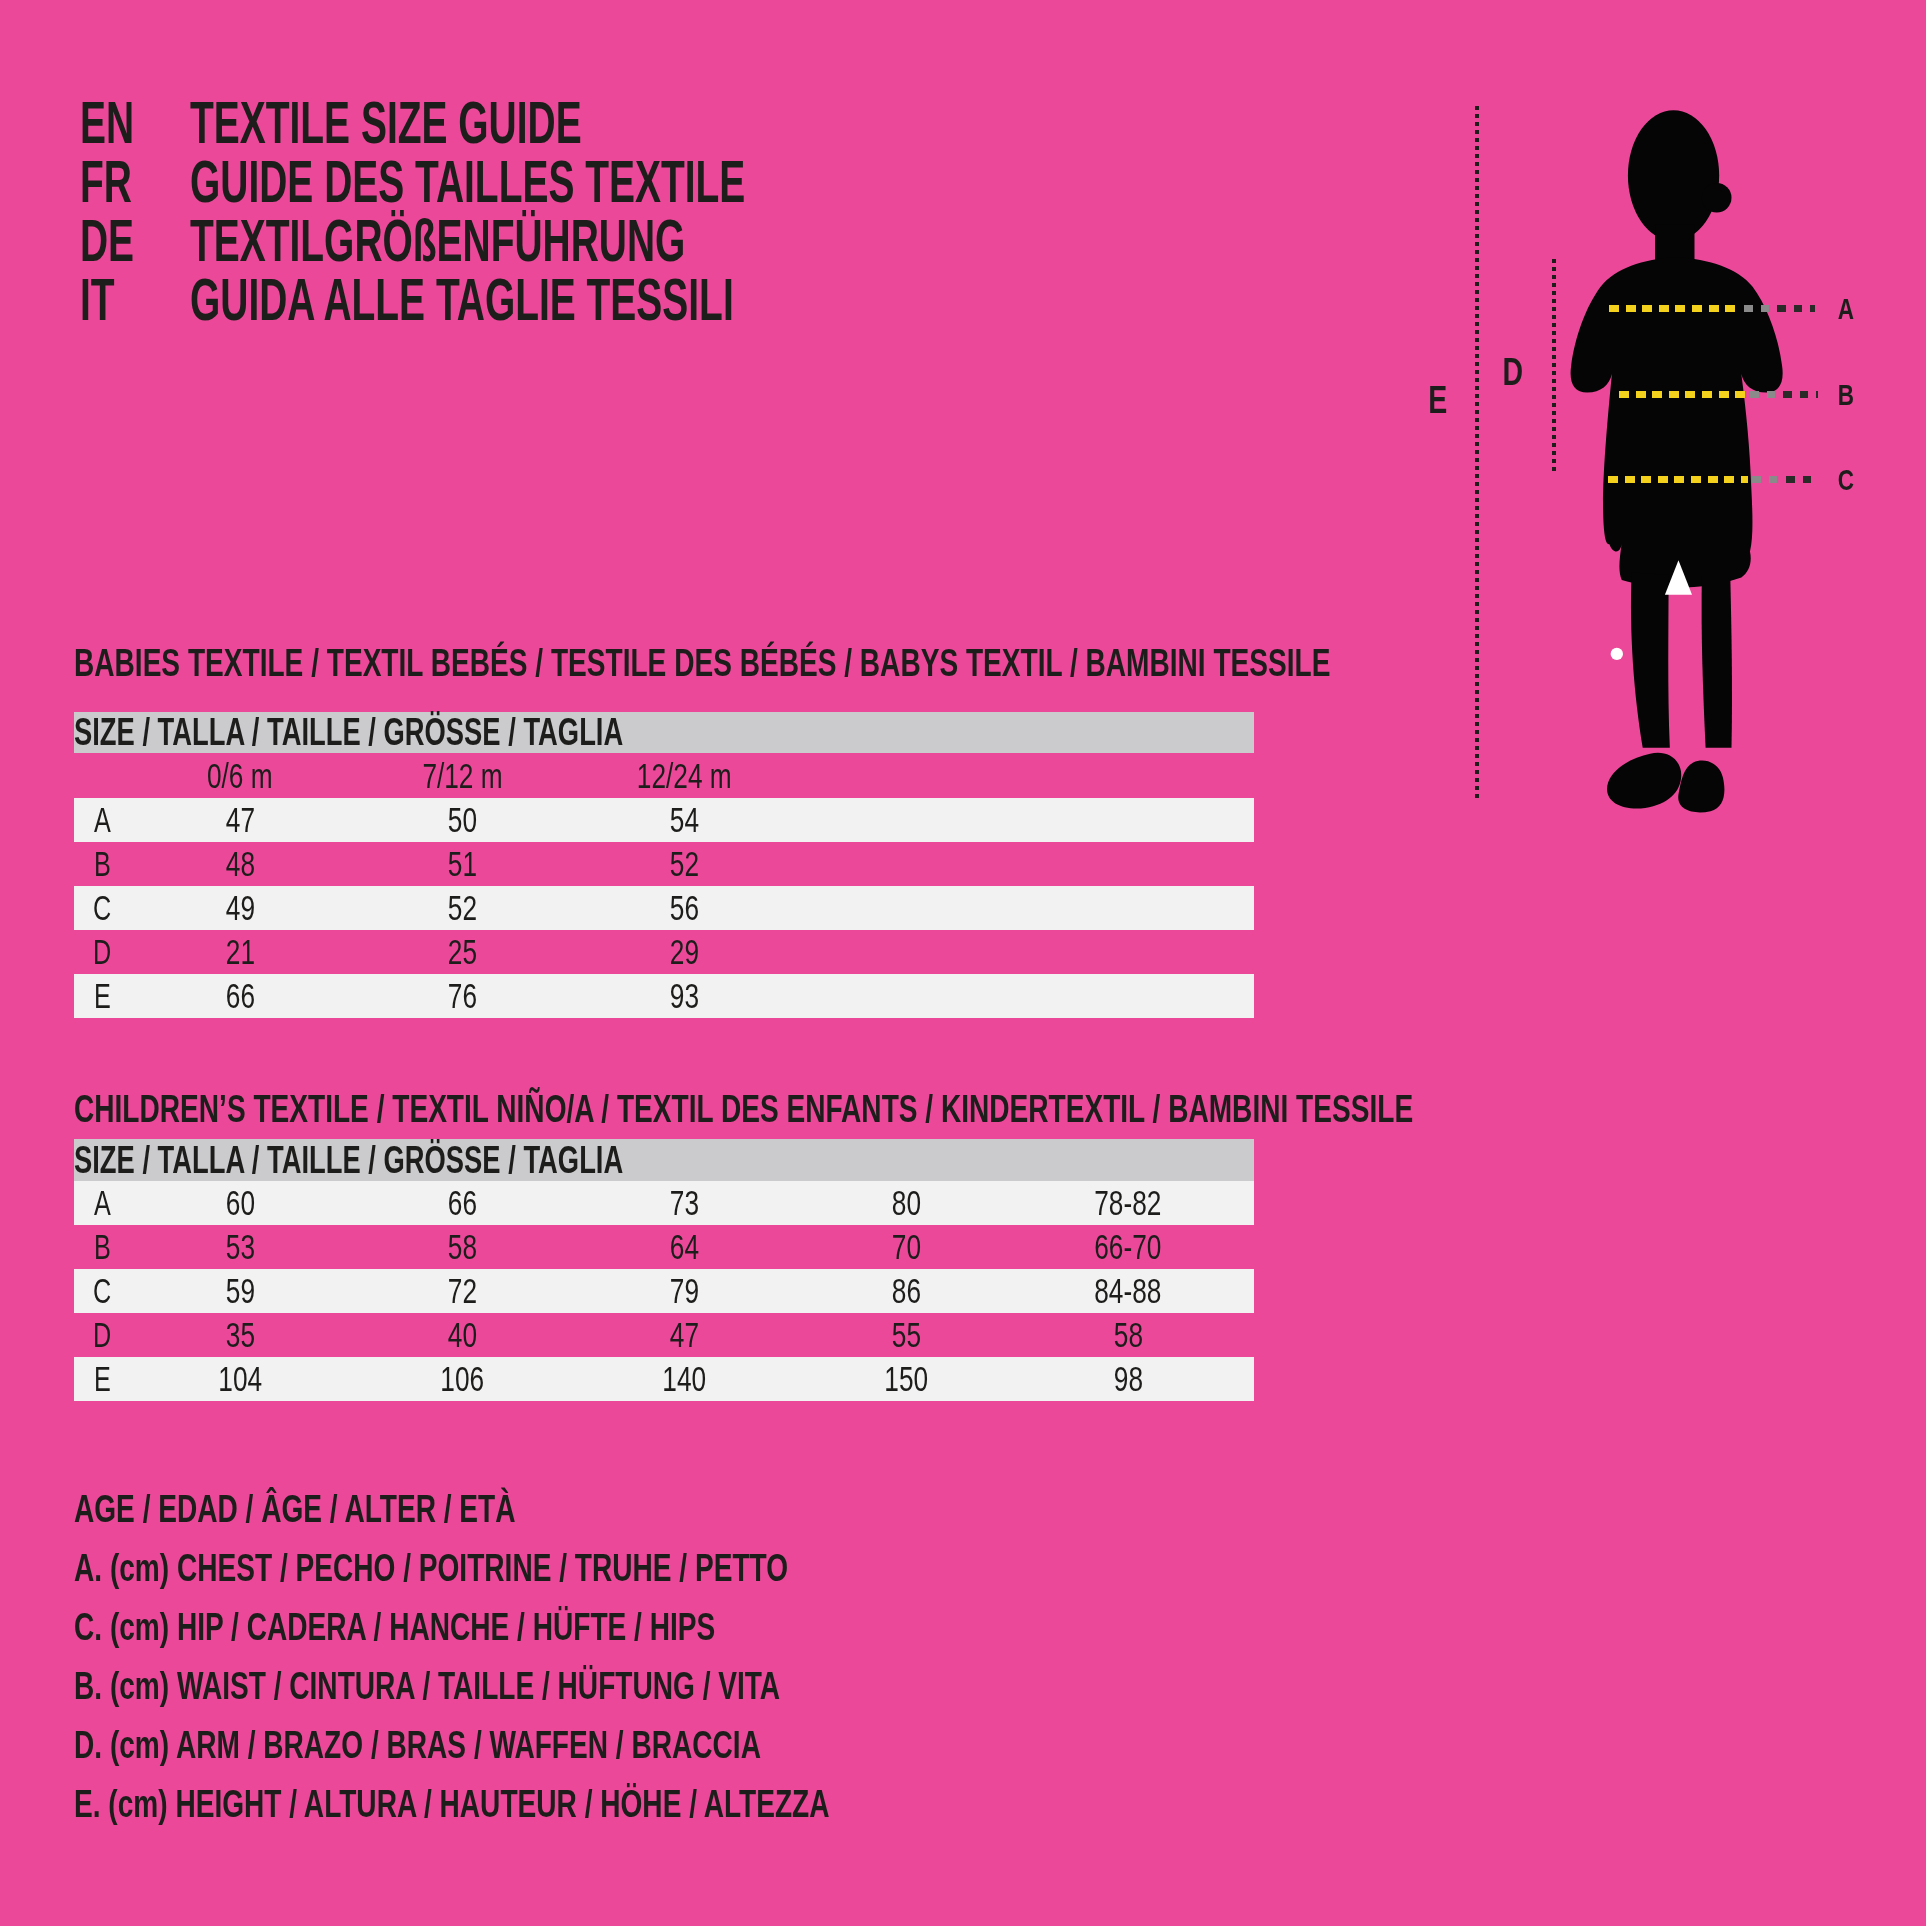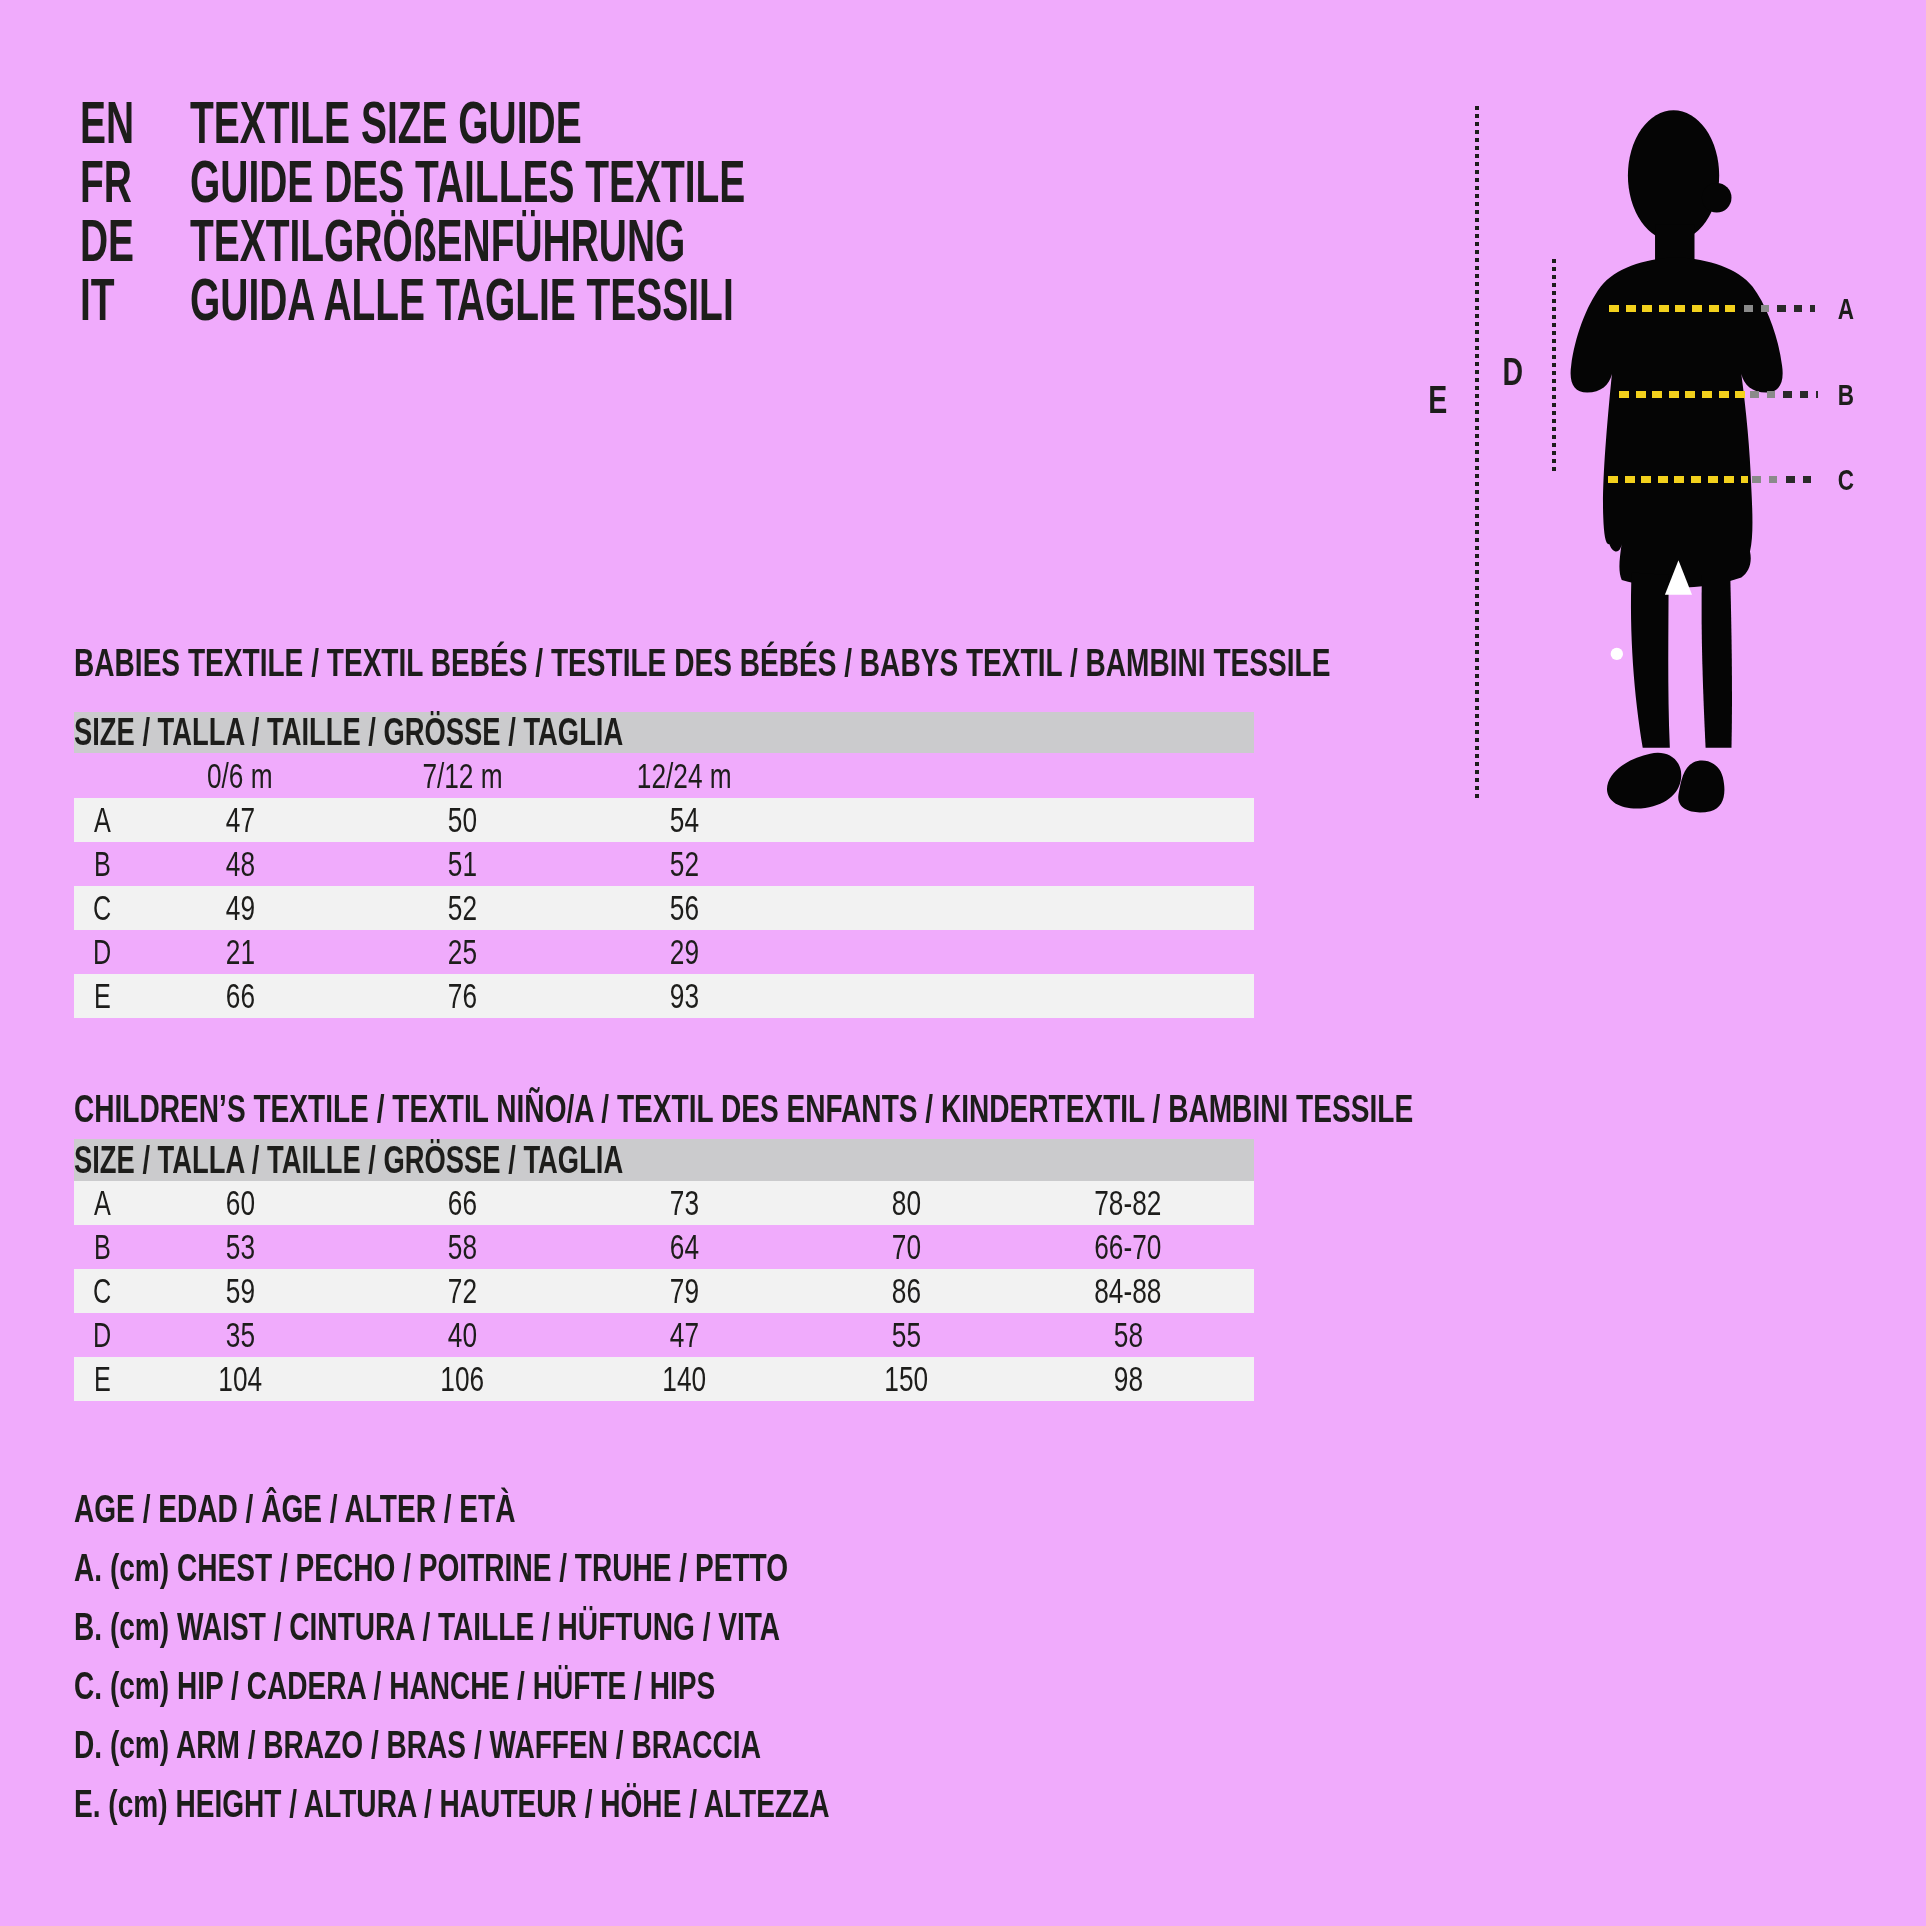--- a/index.html
+++ b/index.html
@@ -1,17 +1,17 @@
 <!DOCTYPE html>
 <html style="font-size:10px"><head>
 <meta charset="utf-8">
 <style>
   html,body{margin:0;padding:0;background:#ffffff;}
   body{width:1926px;height:1926px;font-family:"Liberation Sans",sans-serif;color:#1d1d1b;}
-  .sheet{position:relative;width:1926px;height:1926px;background:#f0abfc;overflow:hidden;}
+  .sheet{position:relative;width:1926px;height:1926px;background:#ec4899;overflow:hidden;}
 
   
   .c  {display:inline-block;transform:scaleX(0.72);transform-origin:0 50%;white-space:nowrap;}
   .cc {display:inline-block;transform:scaleX(0.75);transform-origin:50% 50%;white-space:nowrap;}
   .cl {display:inline-block;transform:scaleX(0.66);transform-origin:0 50%;white-space:nowrap;}
 
   
   .languages{position:absolute;left:80px;top:94px;}
   .lang-row{height:59px;line-height:59px;font-size:59px;font-weight:700;white-space:nowrap;}
   .lang-code{display:inline-block;width:94px;vertical-align:top;}
@@ -245,20 +245,20 @@
       <td><span class="cc">150</span></td>
       <td><span class="cc">98</span></td>
       <td></td>
     </tr>
   </tbody>
     </table>
 
   <section class="legend">
     <div class="legend-line"><span class="c">AGE / EDAD / ÂGE / ALTER / ETÀ</span></div>
     <div class="legend-line"><span class="c">A. (cm) CHEST / PECHO / POITRINE / TRUHE / PETTO</span></div>
+    <div class="legend-line"><span class="c">C. (cm) HIP / CADERA / HANCHE / HÜFTE / HIPS</span></div>
     <div class="legend-line"><span class="c">B. (cm) WAIST / CINTURA / TAILLE / HÜFTUNG / VITA</span></div>
-    <div class="legend-line"><span class="c">C. (cm) HIP / CADERA / HANCHE / HÜFTE / HIPS</span></div>
     <div class="legend-line"><span class="c">D. (cm) ARM / BRAZO / BRAS / WAFFEN / BRACCIA</span></div>
     <div class="legend-line"><span class="c">E. (cm) HEIGHT / ALTURA / HAUTEUR / HÖHE / ALTEZZA</span></div>
   </section>
 
 </div>
 
 
 </body></html>

